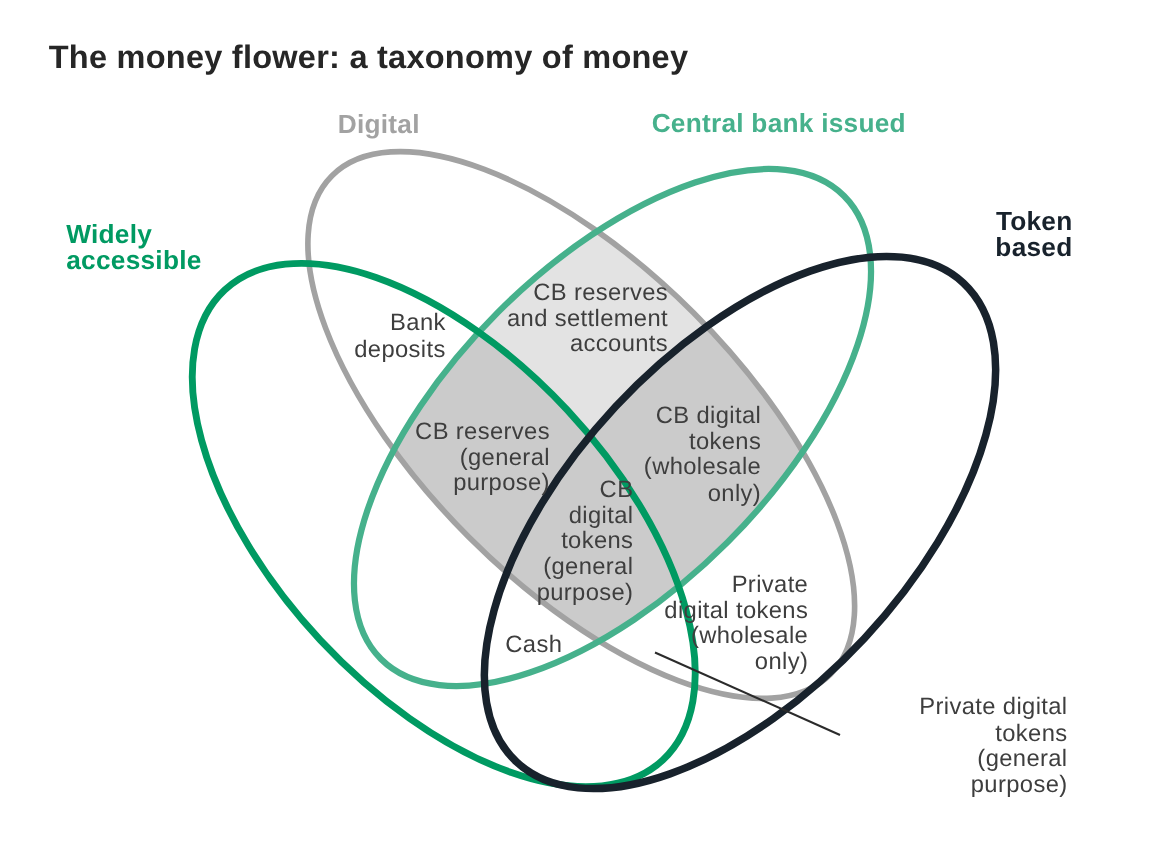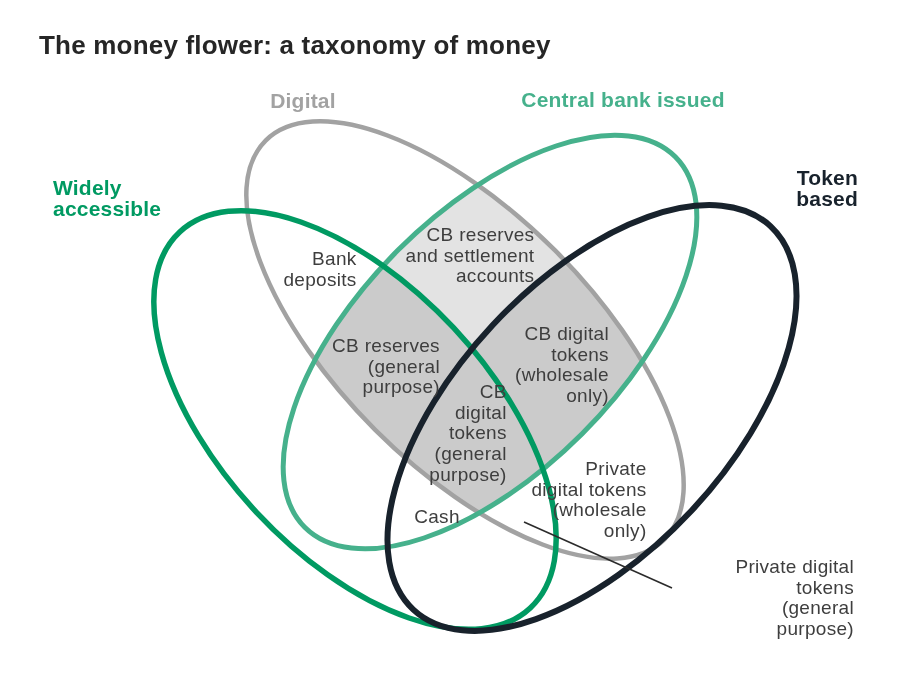--- a/index.html
+++ b/index.html
@@ -88,21 +88,21 @@
 purpose)</div>
   <div class="lbl region-label" style="left: 562px; top: 365px; color: rgb(62, 62, 62);">CB digital
 tokens
 (wholesale
 only)</div>
   <div class="lbl region-label" style="left: 468px; top: 434px; color: rgb(62, 62, 62);">CB
 digital
 tokens
 (general
 purpose)</div>
-  <div class="lbl region-label" style="left: 427px; top: 517px; color: rgb(62, 62, 62); margin-left: 10px;">Cash</div>
+  <div class="lbl region-label" style="left: 427px; top: 517px; color: rgb(62, 62, 62);">Cash</div>
   <div class="lbl region-label" style="left: 589px; top: 488px; color: rgb(62, 62, 62); margin-top: 12px;">Private
 digital tokens
 (wholesale
 only)</div>
   <div class="lbl region-label" style="left: 787px; top: 598px; color: rgb(62, 62, 62);">Private digital tokens
 (general purpose)</div>
 
 
 </div>
 

